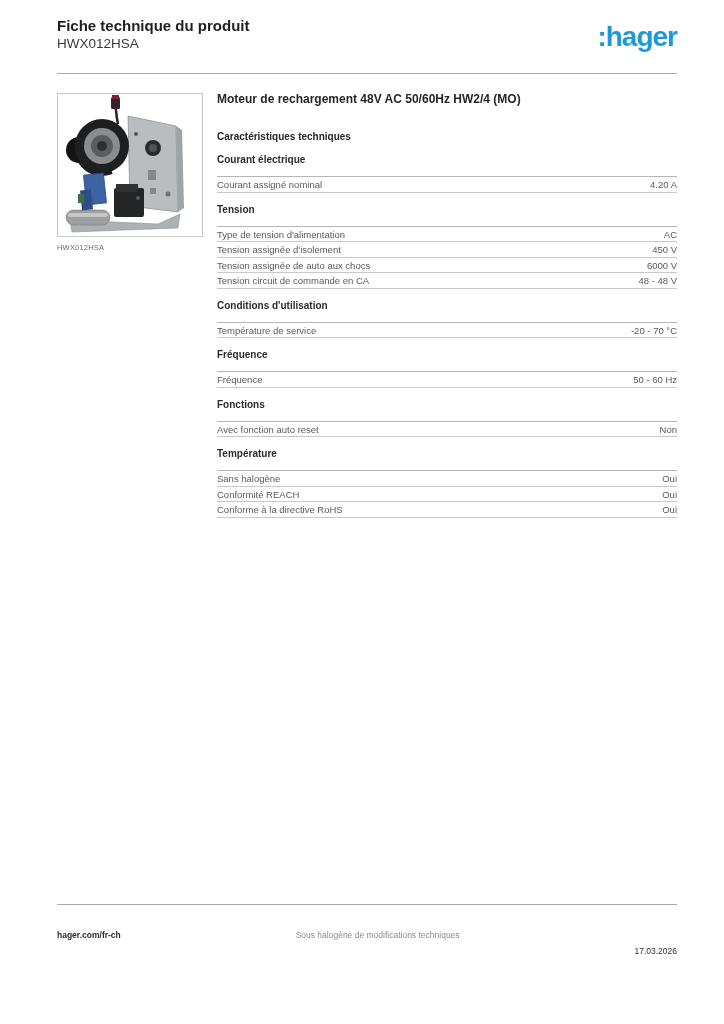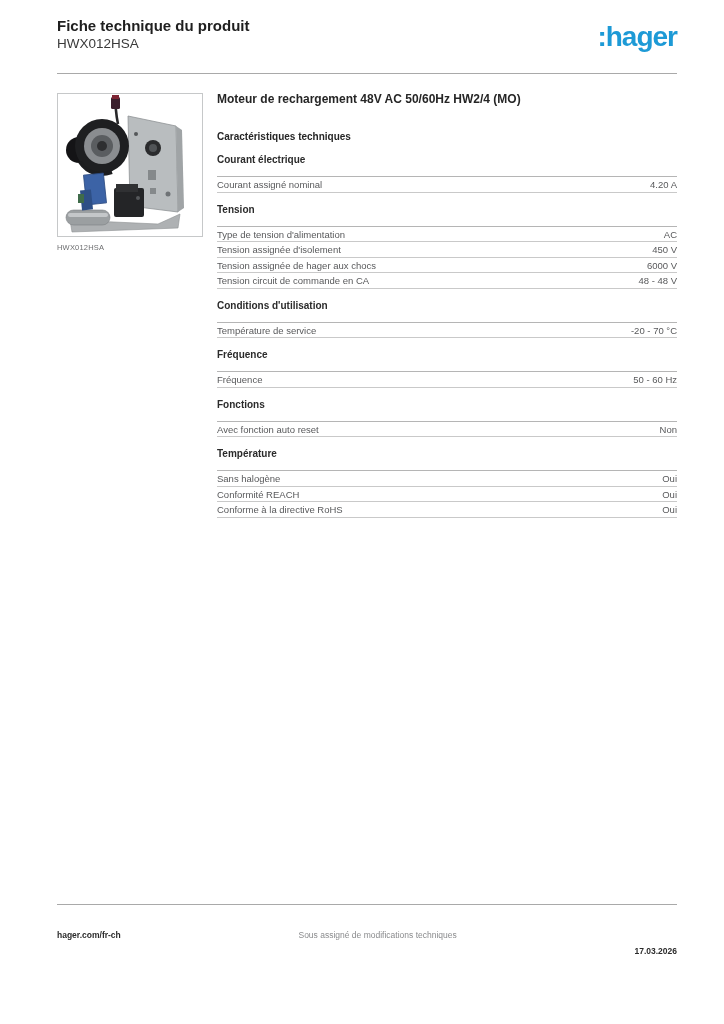--- a/index.html
+++ b/index.html
@@ -123,21 +123,21 @@
     margin-bottom: 9px;
   }
   .footer-row {
     display: flex;
     justify-content: space-between;
     align-items: center;
     font-size: 8.5px;
   }
   .footer-row .f-left  { font-weight: bold; color: #2b2b2b; }
   .footer-row .f-center{ color: #8a8b8d; }
-  .footer-row .f-right { font-weight: bold; color: #2b2b2b; margin-top: 32px; }
+  .footer-row .f-right { font-weight: normal; color: #2b2b2b; margin-top: 32px; }
 </style>
 </head>
 <body>
 
 <div class="page">
 
   <header>
     <div class="header-text">
       <h1>Fiche technique du produit</h1>
       <div class="subtitle">HWX012HSA</div>
@@ -208,21 +208,21 @@
             <div class="section-title">Tension</div>
             <div class="row">
               <span class="label">Type de tension d'alimentation</span>
               <span class="value">AC</span>
             </div>
             <div class="row">
               <span class="label">Tension assignée d'isolement</span>
               <span class="value">450 V</span>
             </div>
             <div class="row">
-              <span class="label">Tension assignée de hager aux chocs</span>
+              <span class="label">Tension assignée de auto aux chocs</span>
               <span class="value">6000 V</span>
             </div>
             <div class="row">
               <span class="label">Tension circuit de commande en CA</span>
               <span class="value">48 - 48 V</span>
             </div>
           </div>
           <div class="section">
             <div class="section-title">Conditions d'utilisation</div>
             <div class="row">
@@ -260,18 +260,18 @@
             </div>
           </div>
         </div>
     </section>
   </main>
 
   <footer>
     <hr class="footer-rule">
     <div class="footer-row">
       <span class="f-left">hager.com/fr-ch</span>
-      <span class="f-center">Sous assigné de modifications techniques</span>
+      <span class="f-center">Sous halogène de modifications techniques</span>
       <span class="f-right">17.03.2026</span>
     </div>
   </footer>
 
 </div>
 
 </body></html>

